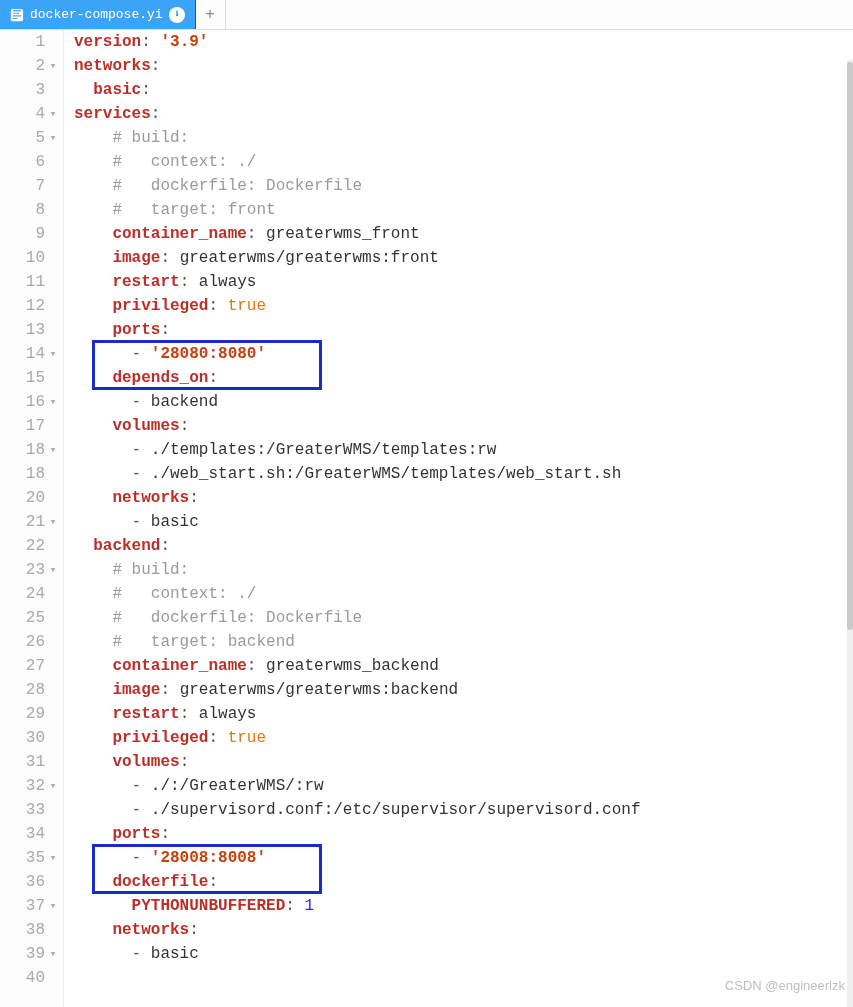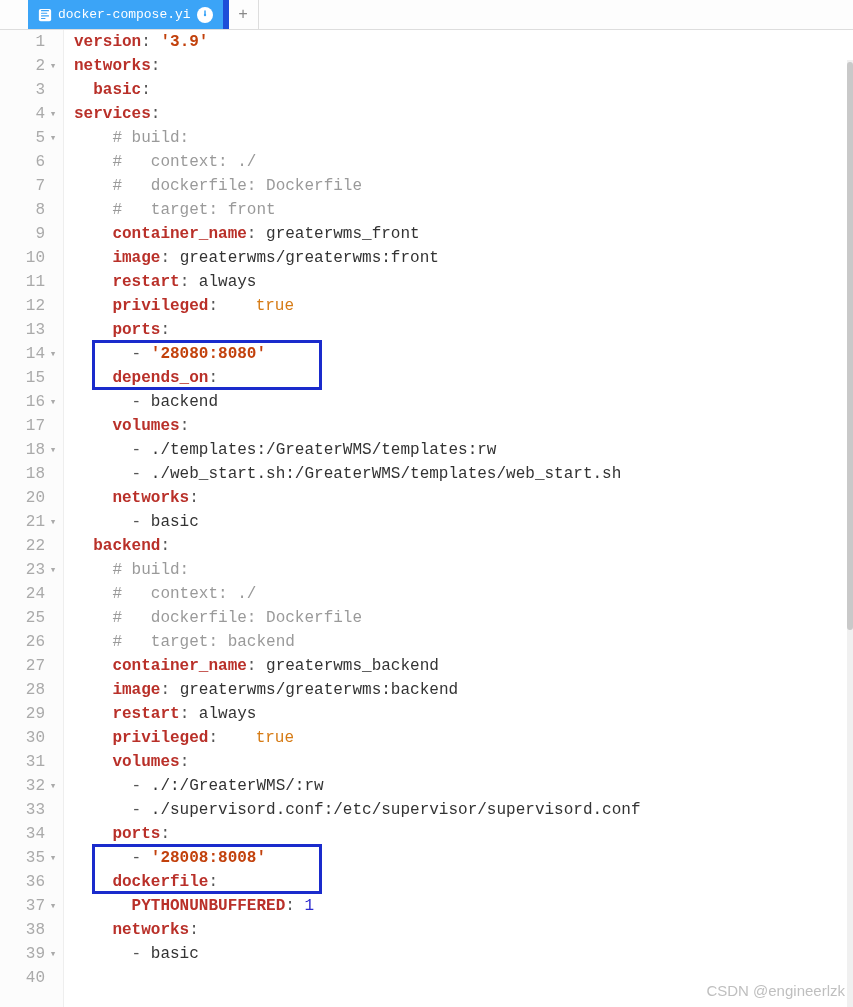--- a/index.html
+++ b/index.html
@@ -1,40 +1,40 @@
 <!DOCTYPE html>
 <html><head>
 <meta charset="utf-8">
 <style>
 * { margin:0; padding:0; box-sizing:border-box; }
 body { font-family: Consolas, Monaco, "Courier New", monospace; font-size:16px; background:#fff; width:853px; height:1007px; overflow:hidden; position:relative; }
 .tabbar { height:30px; background:#fdfdfd; border-bottom:1px solid #ddd; display:flex; align-items:stretch; }
-.tab { display:flex; align-items:center; gap:6px; padding:0 10px; height:100%; border-right:6px solid #1d4ed8; cursor:pointer;margin-left:28px; }
+.tab { display:flex; align-items:center; gap:6px; padding:0 10px; height:100%; border-right:1px solid #1d4ed8; cursor:pointer; }
 .tab.active { background:#3ba4f7; color:#fff; }
 .tab .file-icon { width:14px; height:14px; display:inline-flex; align-items:center; justify-content:center; }
 .tab .file-icon svg { width:14px; height:14px; }
 .tab-title { font-size:13px; white-space:nowrap; }
 .badge { width:16px; height:16px; border-radius:50%; background:#fff; color:#3ba4f7; display:inline-flex; align-items:center; justify-content:center; font-size:11px; font-weight:bold; }
 .newtab { width:30px; display:flex; align-items:center; justify-content:center; color:#888; cursor:pointer; border-right:1px solid #ddd; font-size:16px; }
 .editor { position:relative; display:flex; height:calc(100% - 30px); }
 .gutter { width:64px; background:#fcfcfc; border-right:1px solid #eee; text-align:right; color:#aaa; user-select:none; }
 .gutter-line { height:24px; line-height:24px; padding-right:4px; display:flex; justify-content:flex-end; align-items:center; gap:2px; }
 .gutter-num { width:34px; text-align:right; }
 .fold { width:12px; height:12px; color:#aaa; font-size:11px; display:inline-flex; align-items:center; justify-content:center; }
 .code { flex:1; position:relative; }
 .line { height:24px; line-height:24px; white-space:pre; padding-left:10px; position:relative; }
 .c-key { color:#b93029;font-weight:bold; }
 .c-str { color:#c2410c;font-weight:bold; }
-.c-bool { color:#d67b15;margin-left:28px; }
+.c-bool { color:#d67b15; }
 .c-num { color:#2e2bcf; }
 .c-comment { color:#9a9a9a; }
 .c-punc { color:#555; }
 .c-plain { color:#333; }
 .highlight-box { position:absolute; border:3px solid #1a2bcc; pointer-events:none; }
-.watermark { position:absolute; right:8px; bottom:8px; color:#bfbfbf; font-size:15px; font-family:Arial,sans-serif; }
+.watermark { position:absolute; right:8px; bottom:14px; color:#bfbfbf; font-size:13px; font-family:Arial,sans-serif; }
 .scrollbar-y { position:absolute; top:30px; right:0; width:6px; bottom:0; background:#f0f0f0; }
 .scroll-thumb { width:100%; background:#c9c9c9; border-radius:3px; }
 </style>
 </head>
 <body>
 
 <div class="tabbar">
   <div class="tab active">
     <span class="file-icon">
       <svg viewBox="0 0 16 16">

